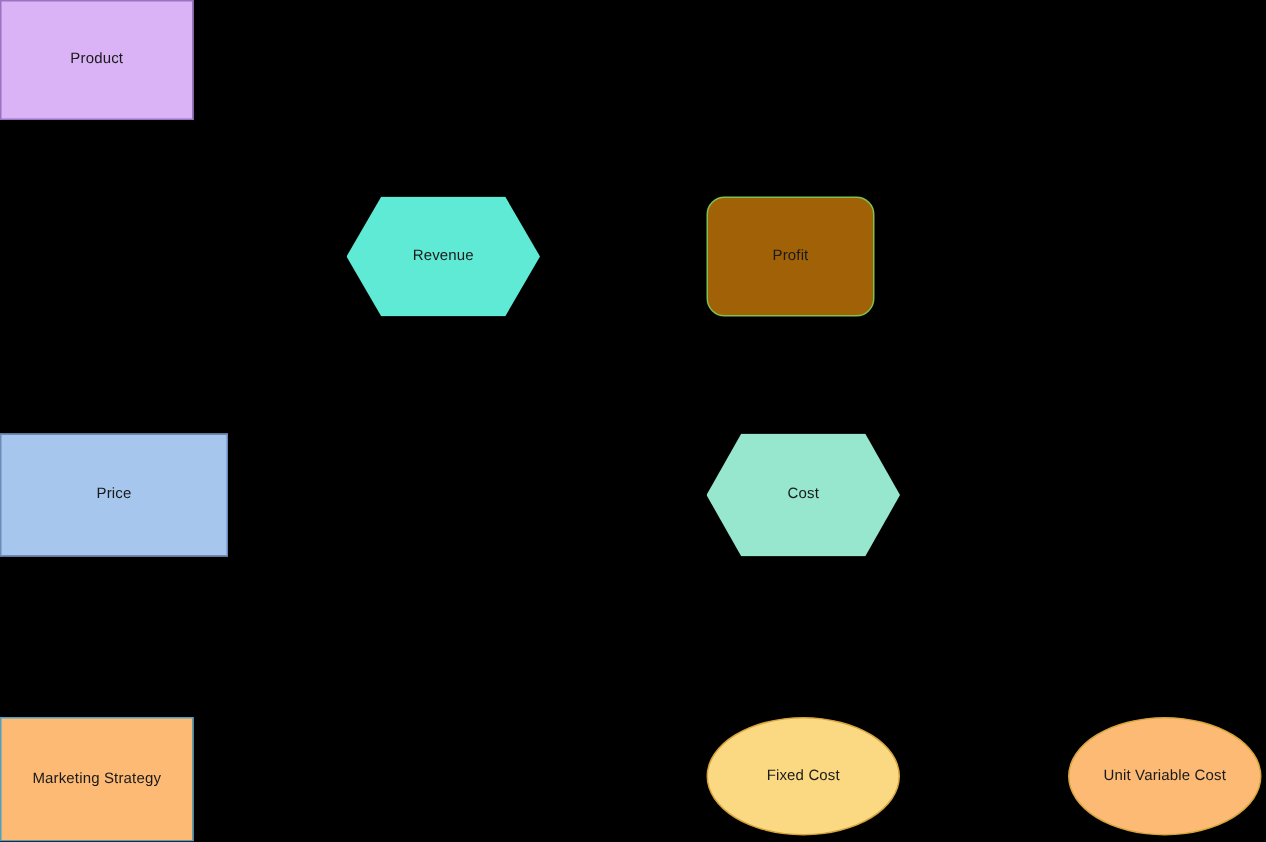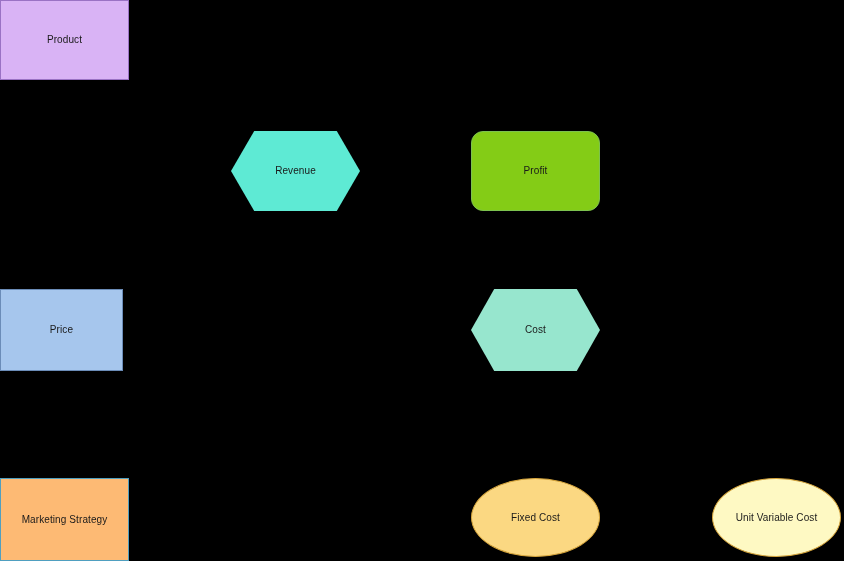--- a/index.html
+++ b/index.html
@@ -64,31 +64,31 @@
 </head>
 <body>
 
 <div id="canvas" style="width: 844px; height: 561px; background: rgb(0, 0, 0);">
     <div class="node shape-rect" style="left: 0px; top: 0px; width: 129px; height: 80px; background: rgb(217, 179, 245); border-color: rgb(154, 114, 196);">
       <span class="label">Product</span>
     </div>
     <div class="node shape-hexagon" style="left: 231px; top: 131px; width: 129px; height: 80px; background: #5eead4;">
       <span class="label">Revenue</span>
     </div>
-    <div class="node shape-round-rect" style="left: 471px; top: 131px; width: 129px; height: 80px; background: #84cc16; border-color: rgb(125, 194, 79);">
+    <div class="node shape-round-rect" style="left: 471px; top: 131px; width: 112px; height: 80px; background: #a16207; border-color: rgb(125, 194, 79);">
       <span class="label">Profit</span>
     </div>
-    <div class="node shape-rect" style="left: 0px; top: 289px; width: 123px; height: 82px; background: rgb(166, 198, 237); border-color: rgb(107, 140, 184);">
+    <div class="node shape-rect" style="left: 0px; top: 289px; width: 152px; height: 82px; background: rgb(166, 198, 237); border-color: rgb(107, 140, 184);">
       <span class="label">Price</span>
     </div>
     <div class="node shape-hexagon" style="left: 471px; top: 289px; width: 129px; height: 82px; background: rgb(151, 230, 206);">
       <span class="label">Cost</span>
     </div>
     <div class="node shape-rect" style="left: 0px; top: 478px; width: 129px; height: 83px; background: #fdba74; border-color: rgb(79, 159, 192);">
       <span class="label">Marketing Strategy</span>
     </div>
     <div class="node shape-ellipse" style="left: 471px; top: 478px; width: 129px; height: 79px; background: rgb(251, 216, 130); border-color: rgb(214, 165, 60); text-align: right;">
       <span class="label">Fixed Cost</span>
     </div>
-    <div class="node shape-ellipse" style="left: 712px; top: 478px; width: 129px; height: 79px; background: #fef9c3; border-color: rgb(214, 165, 60); align-items: center;">
+    <div class="node shape-ellipse" style="left: 712px; top: 478px; width: 129px; height: 79px; background: #fdba74; border-color: rgb(214, 165, 60); align-items: center;">
       <span class="label">Unit Variable Cost</span>
     </div>
   </div>
 
 </body></html>

